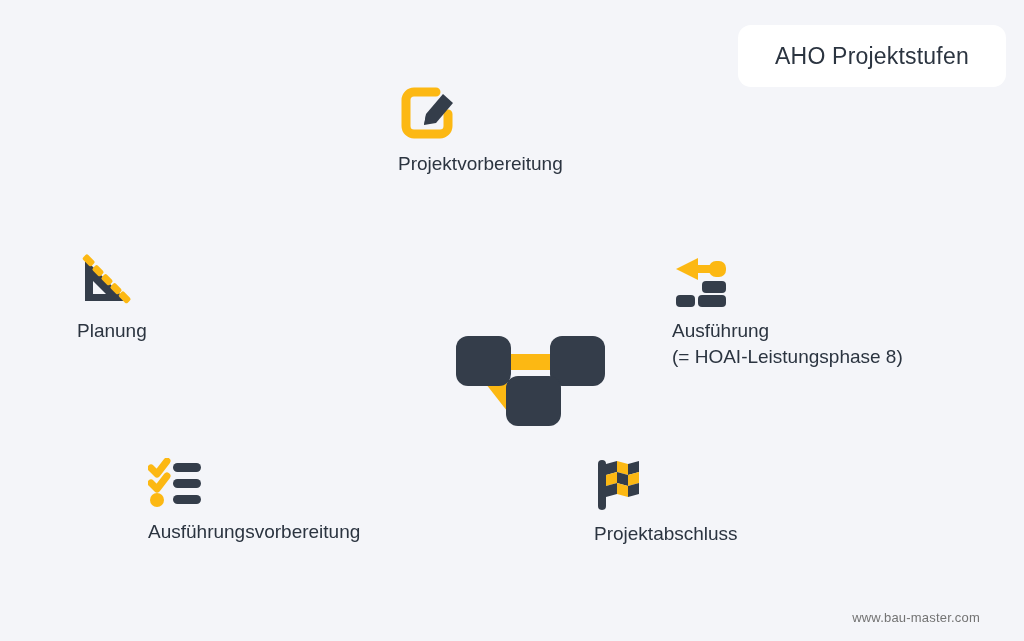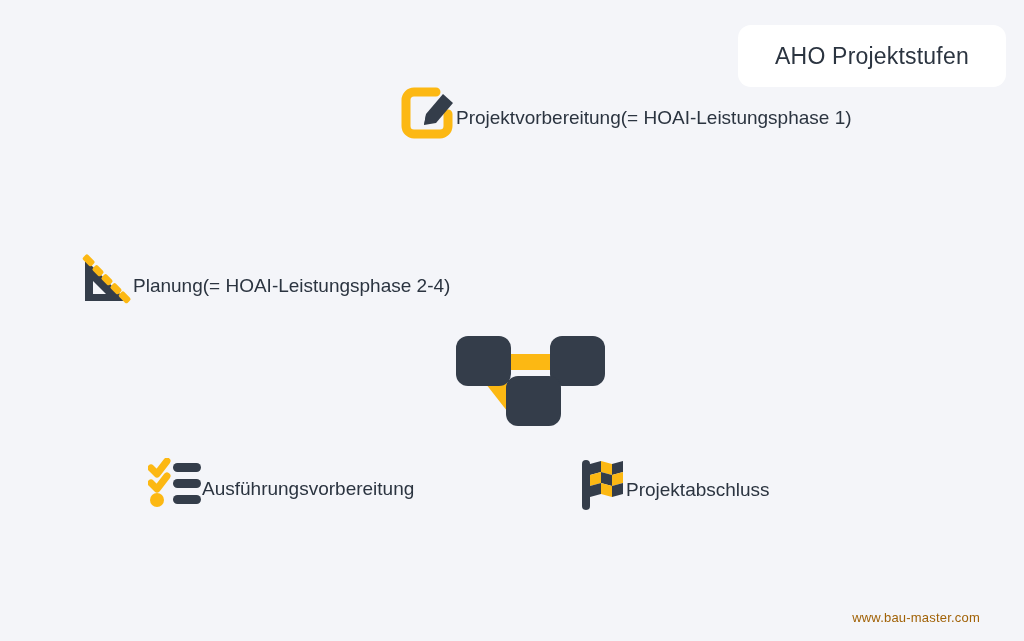--- a/index.html
+++ b/index.html
@@ -37,22 +37,22 @@
     font-size: 23px;
     color: #2b3440;
     letter-spacing: 0.2px;
     white-space: nowrap;
   }
 
   
   .node {
     position: absolute;
     display: flex;
-    flex-direction: row;
-    align-items: center;
+    flex-direction: column;
+    align-items: flex-start;
     text-align: center;
   }
   .node-icon {
     display: block;
     margin-bottom: 7px;
   }
   .node-title {
     font-size: 19px;
     color: #2b3440;
     line-height: 26px;
@@ -63,38 +63,38 @@
     color: #2b3440;
     line-height: 26px;
     white-space: nowrap;
   }
 
   
   #node-prep       { left: 398px; top: 84px;  width: 260px; }
   #node-planung    { left: 77px;  top: 253px; width: 292px; }
   #node-ausfuhrung { left: 672px; top: 253px; width: 268px; }
   #node-ausvorb    { left: 148px; top: 458px; width: 284px; }
-  #node-abschluss  { left: 578px; top: 458px; width: 266px; }
+  #node-abschluss  { left: 594px; top: 458px; width: 266px; }
 
   
   #center-hub {
     position: absolute;
     left: 448px;
     top: 314px;
     width: 160px;
     height: 112px;
   }
 
   
   .footer {
     position: absolute;
     right: 24px;
     bottom: 16px;
     font-size: 13px;
-    color: #a16207;
+    color: #737373;
     letter-spacing: 0.2px;
   }
 </style>
 </head>
 <body>
 
 <div id="canvas">
 
   <div class="title-badge">
     <span class="title-badge-text">AHO Projektstufen</span>
@@ -120,42 +120,58 @@
       <svg width="58" height="56" viewBox="0 0 58 56" xmlns="http://www.w3.org/2000/svg">
 
         <path d="M38 8 H16 A8 8 0 0 0 8 16 V42 A8 8 0 0 0 16 50 H42 A8 8 0 0 0 50 42 V30" fill="none" stroke="#fcb813" stroke-width="9" stroke-linecap="round"></path>
 
         <path d="M28 30 L45 10 L55 19 L38 39 L26 41 Z" fill="#343d4a"></path>
 
         <path d="M26 41 L28 31 L33 36 Z" fill="#343d4a"></path>
       </svg>
     </span>
     <span class="node-title">Projektvorbereitung</span>
-    <span class="node-sub">(= HOAI-Leistungsphase 1)</span>
   </div>
 
   <div class="node" id="node-planung">
     <span class="node-icon">
       <svg width="56" height="54" viewBox="0 0 56 54" xmlns="http://www.w3.org/2000/svg">
 
         <path d="M8 6 L8 48 L50 48 Z" fill="#343d4a"></path>
 
         <path d="M16 28 L16 41 L29 41 Z" fill="#f4f5f9"></path>
 
         <rect x="6" y="4" width="12" height="7" rx="2" fill="#fcb813" transform="rotate(45 12 7)"></rect>
         <rect x="16" y="14" width="11" height="7" rx="2" fill="#fcb813" transform="rotate(45 21 17)"></rect>
         <rect x="25" y="23" width="11" height="7" rx="2" fill="#fcb813" transform="rotate(45 30 26)"></rect>
         <rect x="34" y="32" width="11" height="7" rx="2" fill="#fcb813" transform="rotate(45 39 35)"></rect>
         <rect x="42" y="41" width="12" height="7" rx="2" fill="#fcb813" transform="rotate(45 48 44)"></rect>
       </svg>
     </span>
     <span class="node-title">Planung</span>
-    <span class="node-sub">(= HOAI-Leistungsphase 2-4)</span>
-  </div>
-
+  </div>
+
+  <div class="node" id="node-ausfuhrung">
+    <span class="node-icon">
+      <svg width="58" height="54" viewBox="0 0 58 54" xmlns="http://www.w3.org/2000/svg">
+
+        <path d="M4 16 L26 5 L26 27 Z" fill="#fcb813"></path>
+
+        <rect x="25" y="12" width="14" height="8" fill="#fcb813"></rect>
+
+        <rect x="37" y="8" width="17" height="16" rx="7" fill="#fcb813"></rect>
+
+        <rect x="30" y="28" width="24" height="12" rx="4" fill="#343d4a"></rect>
+        <rect x="4" y="42" width="19" height="12" rx="4" fill="#343d4a"></rect>
+        <rect x="26" y="42" width="28" height="12" rx="4" fill="#343d4a"></rect>
+      </svg>
+    </span>
+    <span class="node-title">Ausführung</span>
+    <span class="node-sub">(= HOAI-Leistungsphase 8)</span>
+  </div>
 
   <div class="node" id="node-ausvorb">
     <span class="node-icon">
       <svg width="54" height="50" viewBox="0 0 54 50" xmlns="http://www.w3.org/2000/svg">
 
         <path d="M3 10 L9 16 L19 3" fill="none" stroke="#fcb813" stroke-width="7" stroke-linecap="round" stroke-linejoin="round"></path>
 
         <path d="M3 25 L9 31 L19 18" fill="none" stroke="#fcb813" stroke-width="7" stroke-linecap="round" stroke-linejoin="round"></path>
 
         <circle cx="9" cy="42" r="7" fill="#fcb813"></circle>

